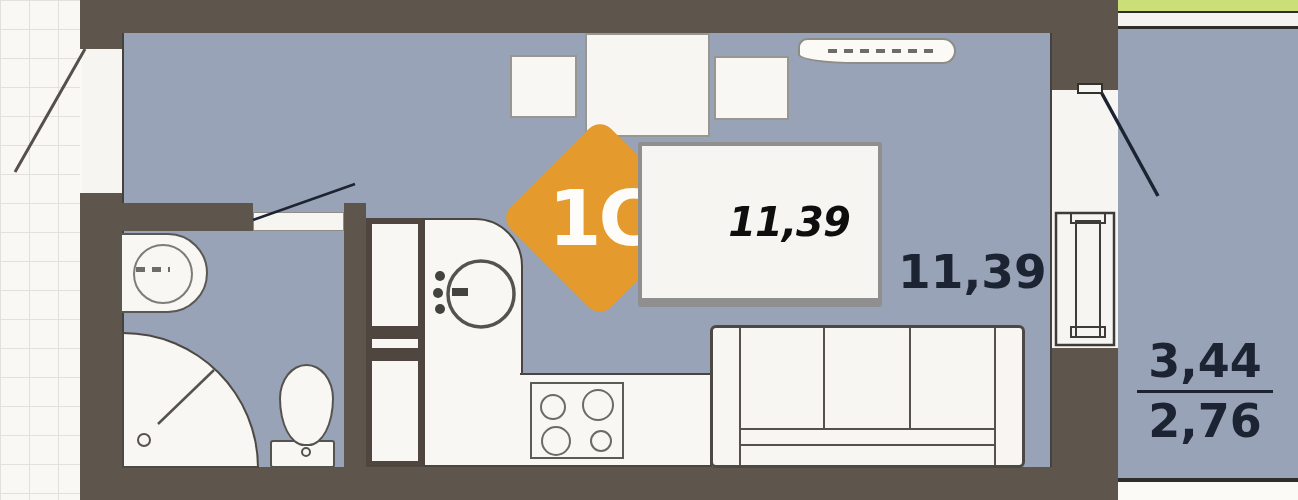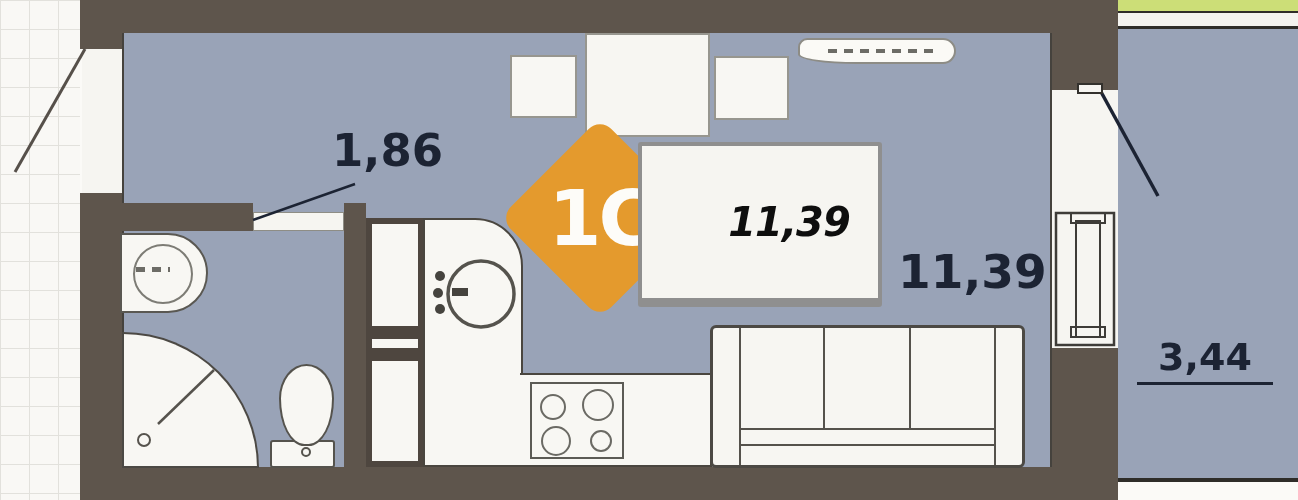--- a/index.html
+++ b/index.html
@@ -145,21 +145,21 @@
   <div class="abs" id="badge" style="left:529px;top:147px;">
     <span>1C</span>
   </div>
 
   <div class="abs" id="area-box" style="left:638px;top:142px;width:244px;height:165px;">
     <div class="area-row first">
       <span class="area-num">11,39</span>
     </div>
   </div>
 
-  <div class="abs lbl" style="left:332px;top:128px;font-size:45px;">1,86</div>
   <div class="abs lbl" style="left:898px;top:248px;font-size:47px;">11,39</div>
 
   <div class="abs" style="left:1130px;top:338px;width:150px;text-align:center;">
-    <div class="lbl" style="font-size:38px;">3,44</div>
+    <div class="lbl" style="font-size:46px;">3,44</div>
     <div style="width:136px;height:3px;background:var(--label,#1c2333);margin:6px auto 5px auto;"></div>
+    <div class="lbl" style="font-size:46px;">2,76</div>
   </div>
 
 </div>
 
 </body></html>

